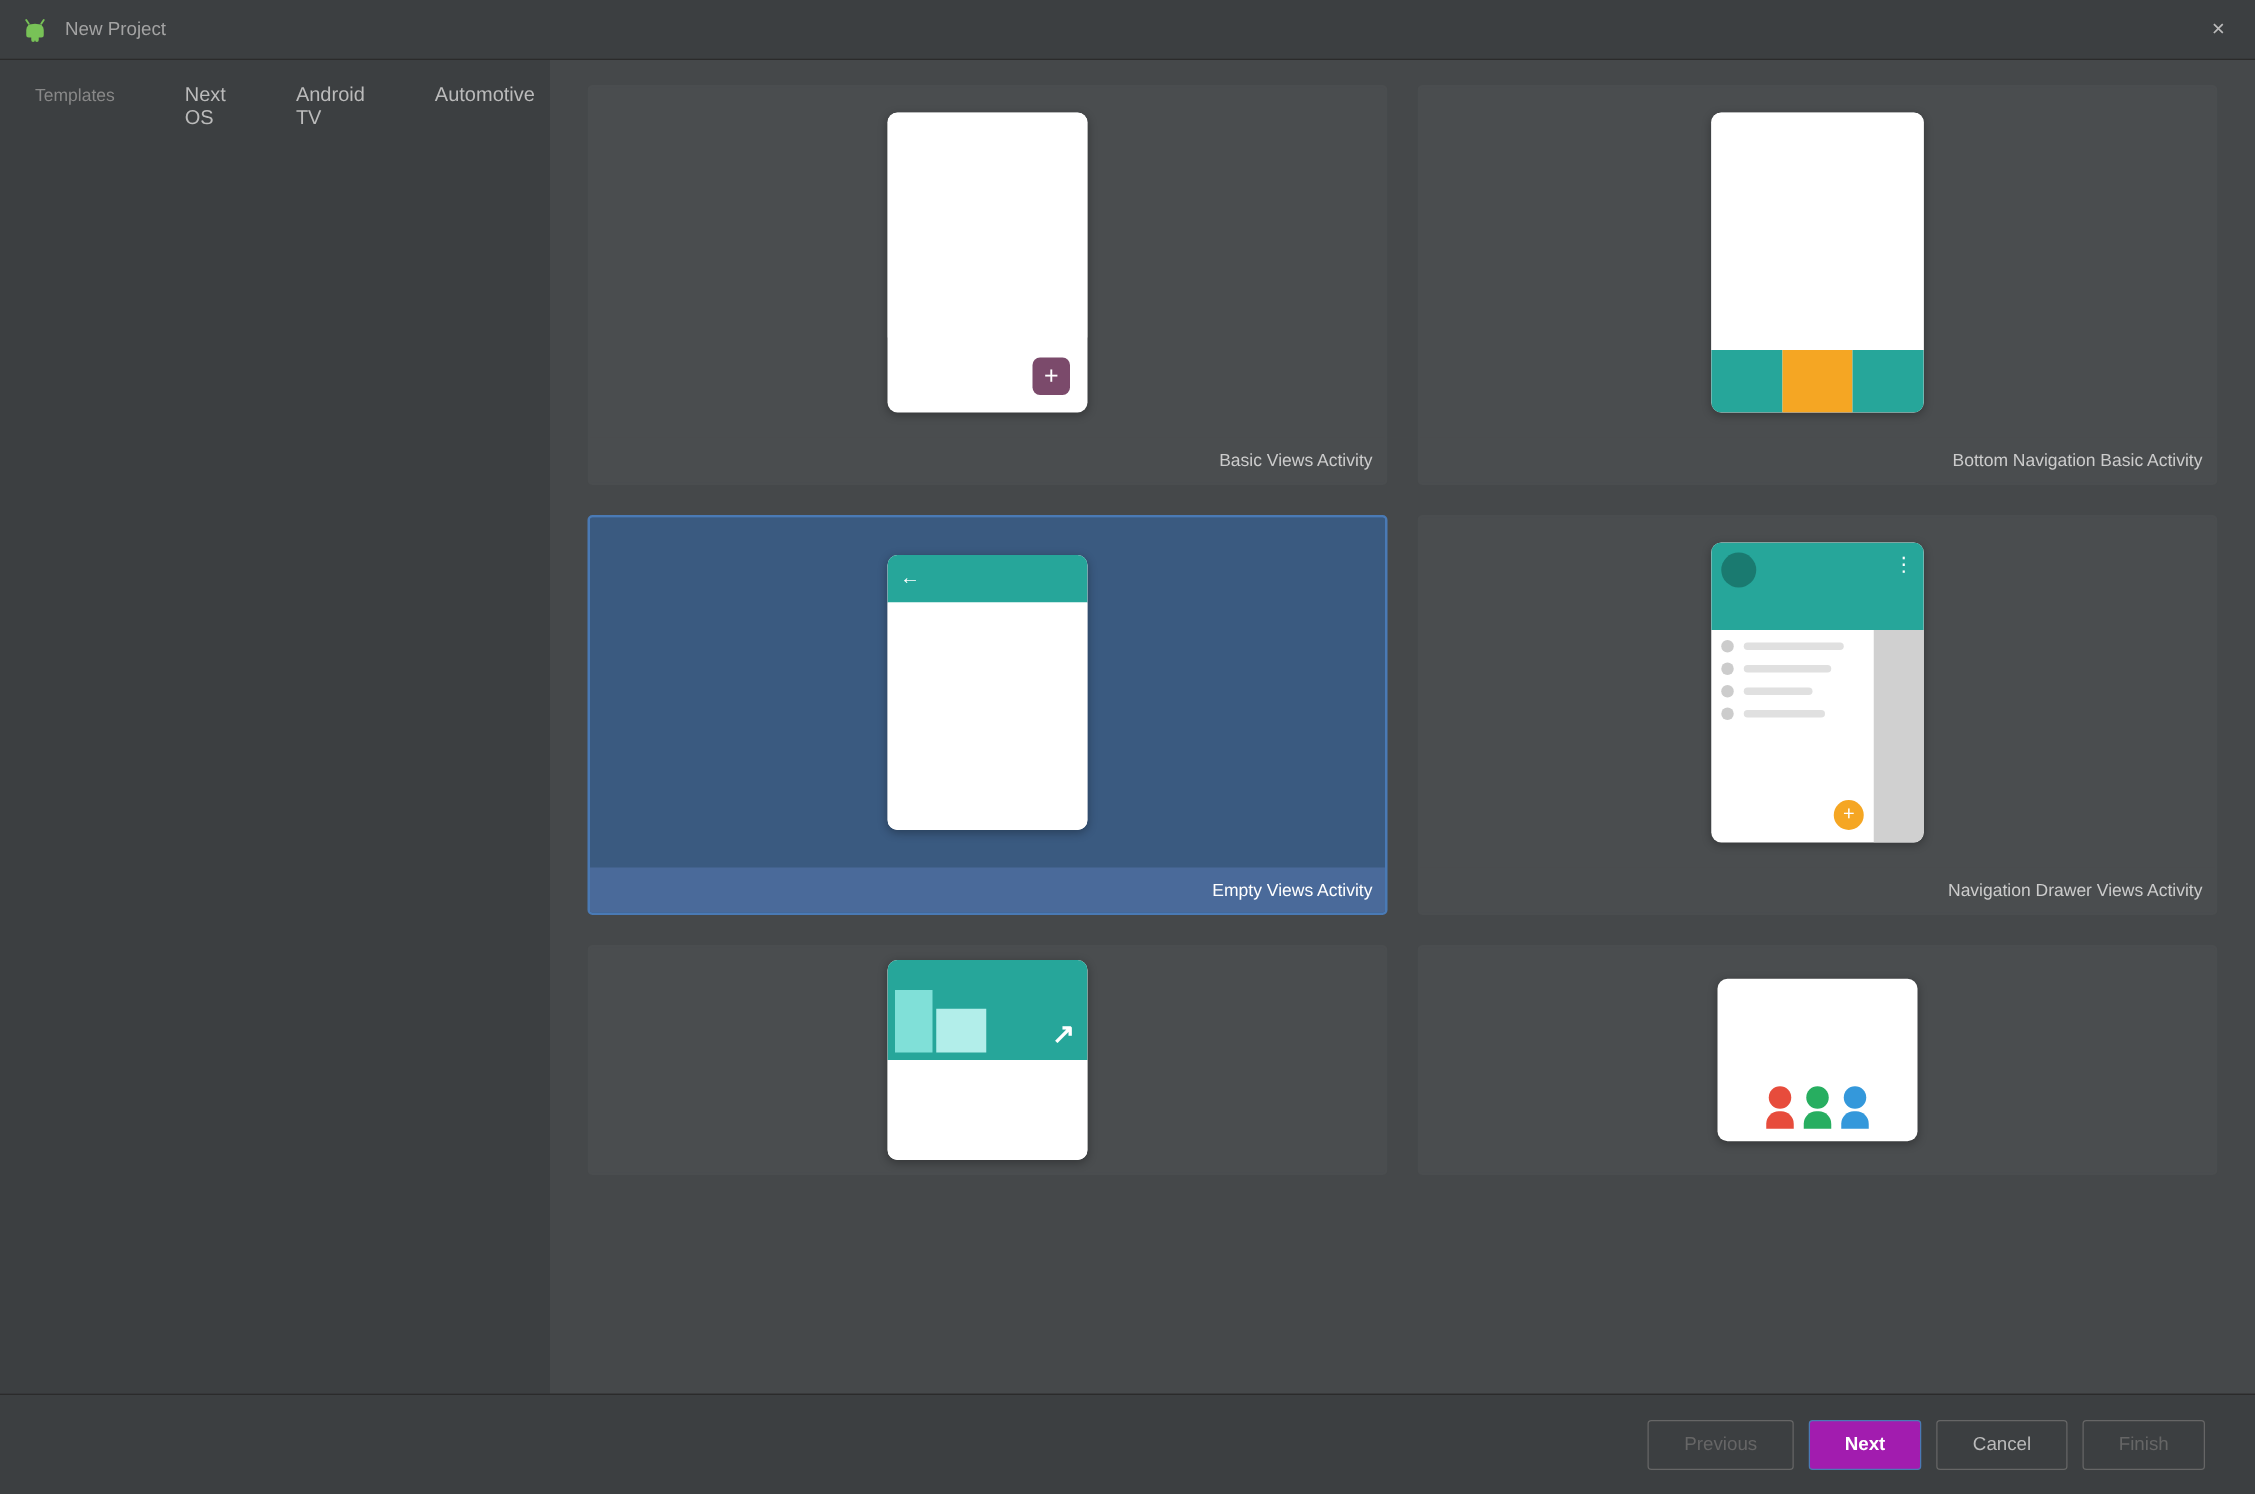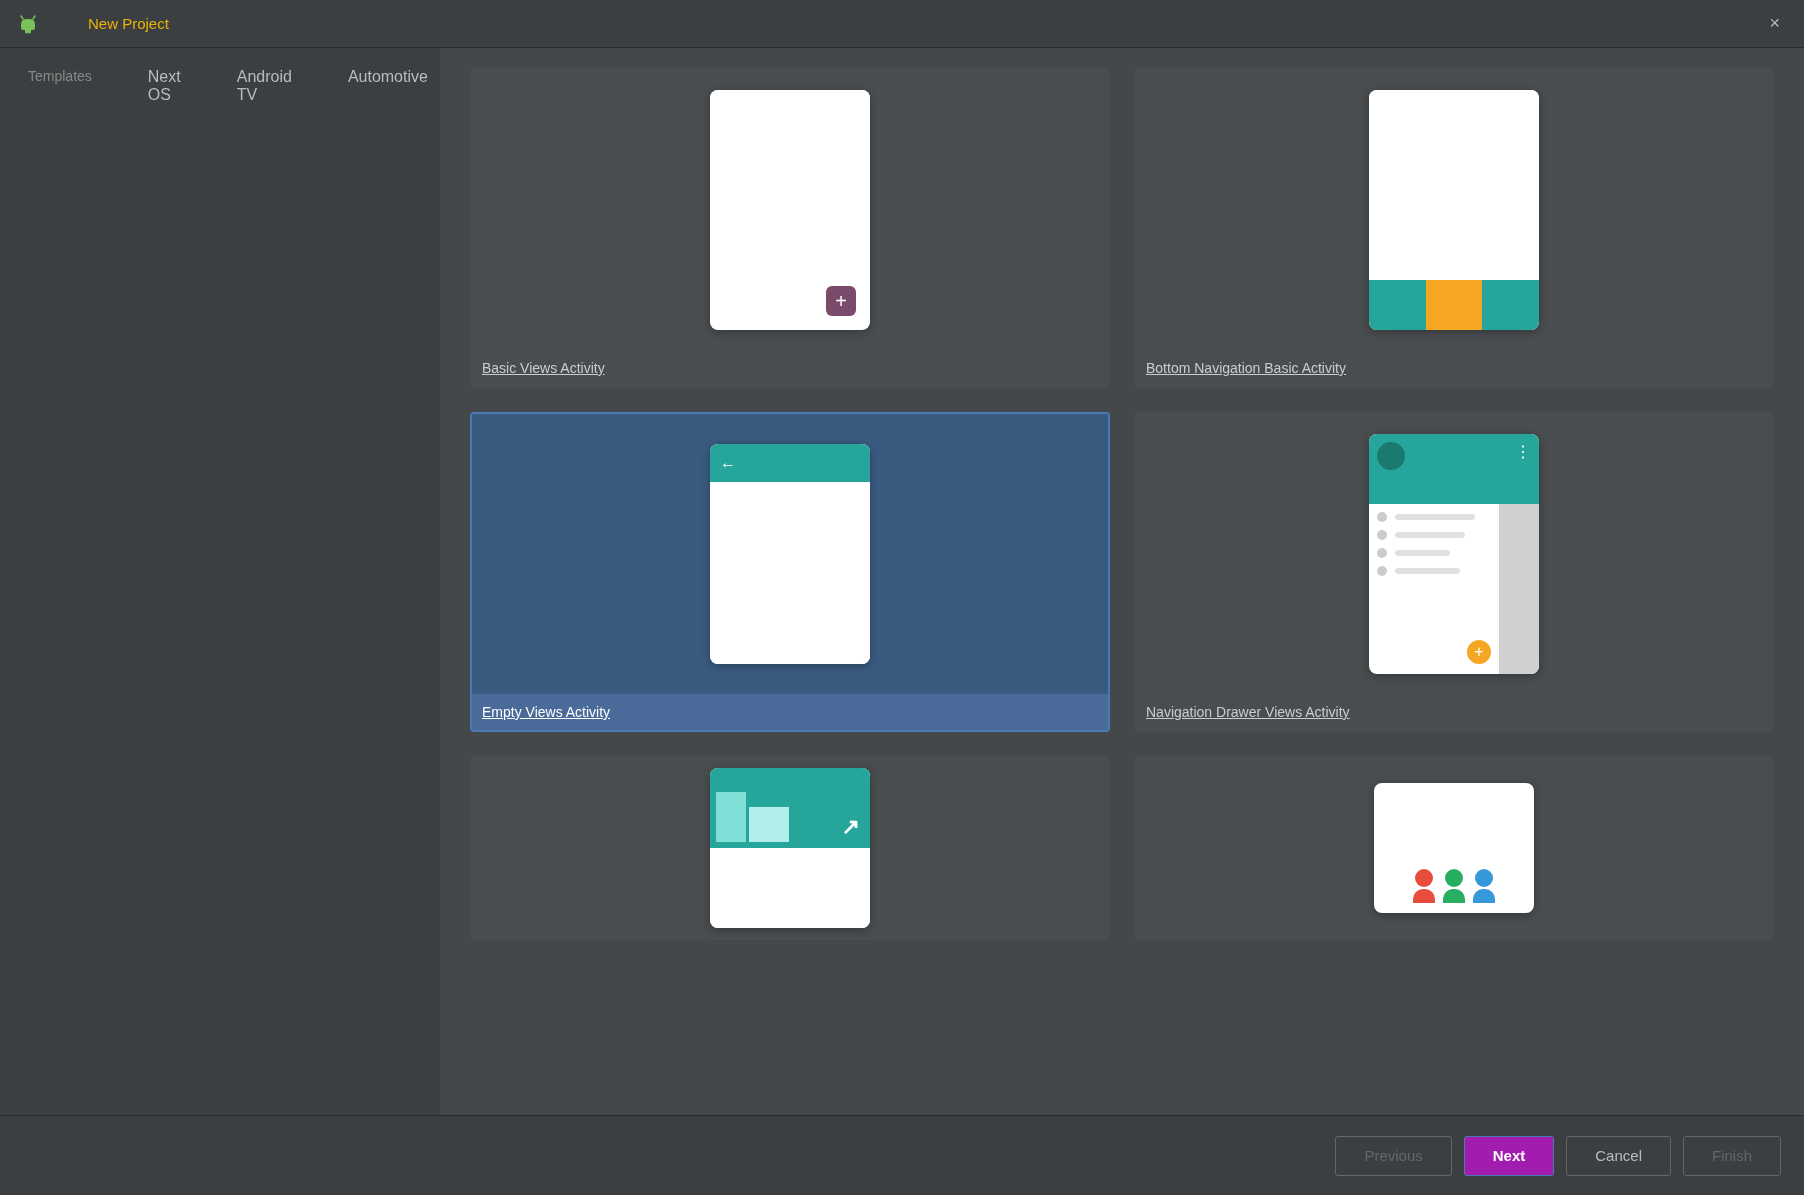--- a/index.html
+++ b/index.html
@@ -23,24 +23,23 @@
       flex-shrink: 0;
     }
 
     .title-bar-icon {
       width: 24px;
       height: 24px;
       margin-right: 12px;
     }
 
     .title-bar-title {
-      color: #eab308;
+      color: #a3a3a3;
       font-size: 15px;
       flex: 1;
-      margin-left: 36px;
     }
 
     .title-bar-close {
       color: #bbbbbb;
       font-size: 18px;
       cursor: pointer;
       padding: 4px 8px;
     }
 
     .main-content {
@@ -113,26 +112,25 @@
       background: #4a4d4f;
       padding: 10px;
       overflow: hidden;
     }
 
     .template-card.selected .template-preview {
       background: #3a5a80;
     }
 
     .template-label {
-      text-align: left;
+      text-align: right;
       color: #cccccc;
       font-size: 14px;
       padding: 10px;
       background: #4a4d4f;
-      text-decoration: underline;
     }
     .template-card.selected .template-label {
       background: #4a6a9a;
       color: #ffffff;
     }
 
     
     .basic-mock {
       width: 160px;
       height: 240px;
@@ -289,21 +287,21 @@
     }
 
     
     .bottom-bar {
       height: 80px;
       background: #3c3f41;
       border-top: 1px solid #2b2b2b;
       display: flex;
       align-items: center;
       justify-content: flex-end;
-      padding: 0 23px;
+      padding: 0 40px;
       gap: 12px;
       flex-shrink: 0;
     }
 
     .btn {
       height: 40px;
       padding: 0 28px;
       border-radius: 3px;
       font-size: 15px;
       cursor: pointer;

